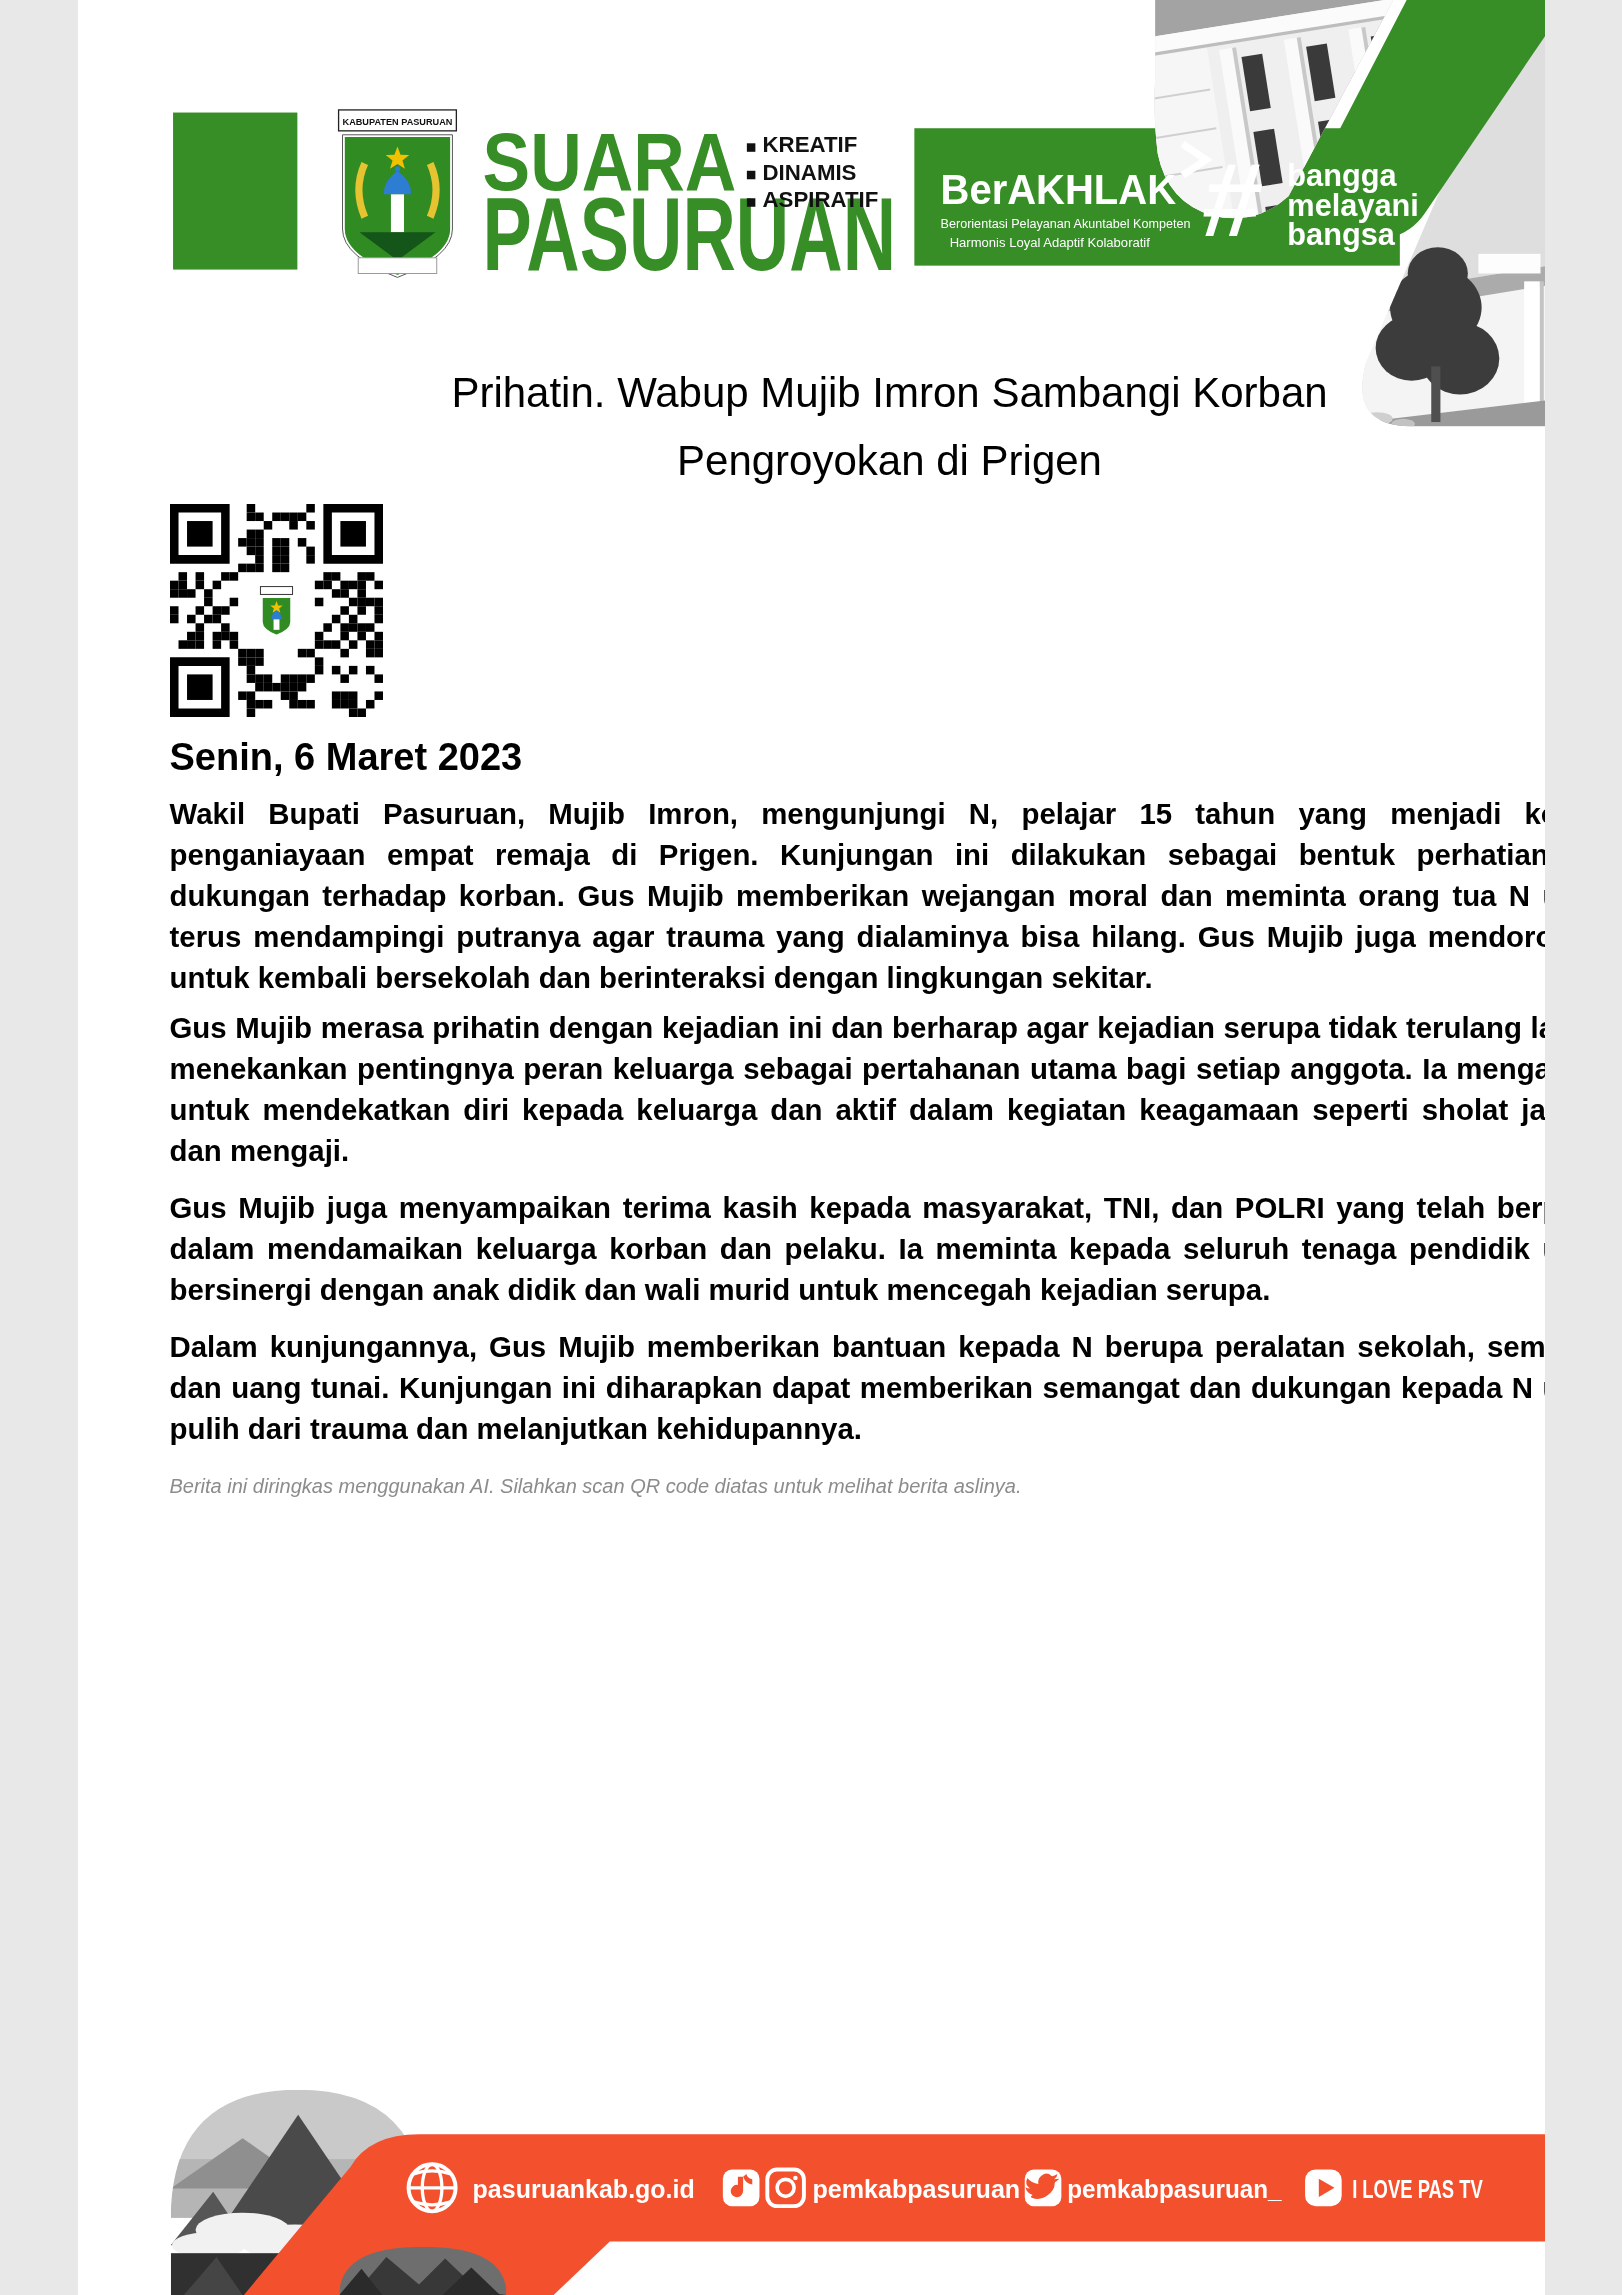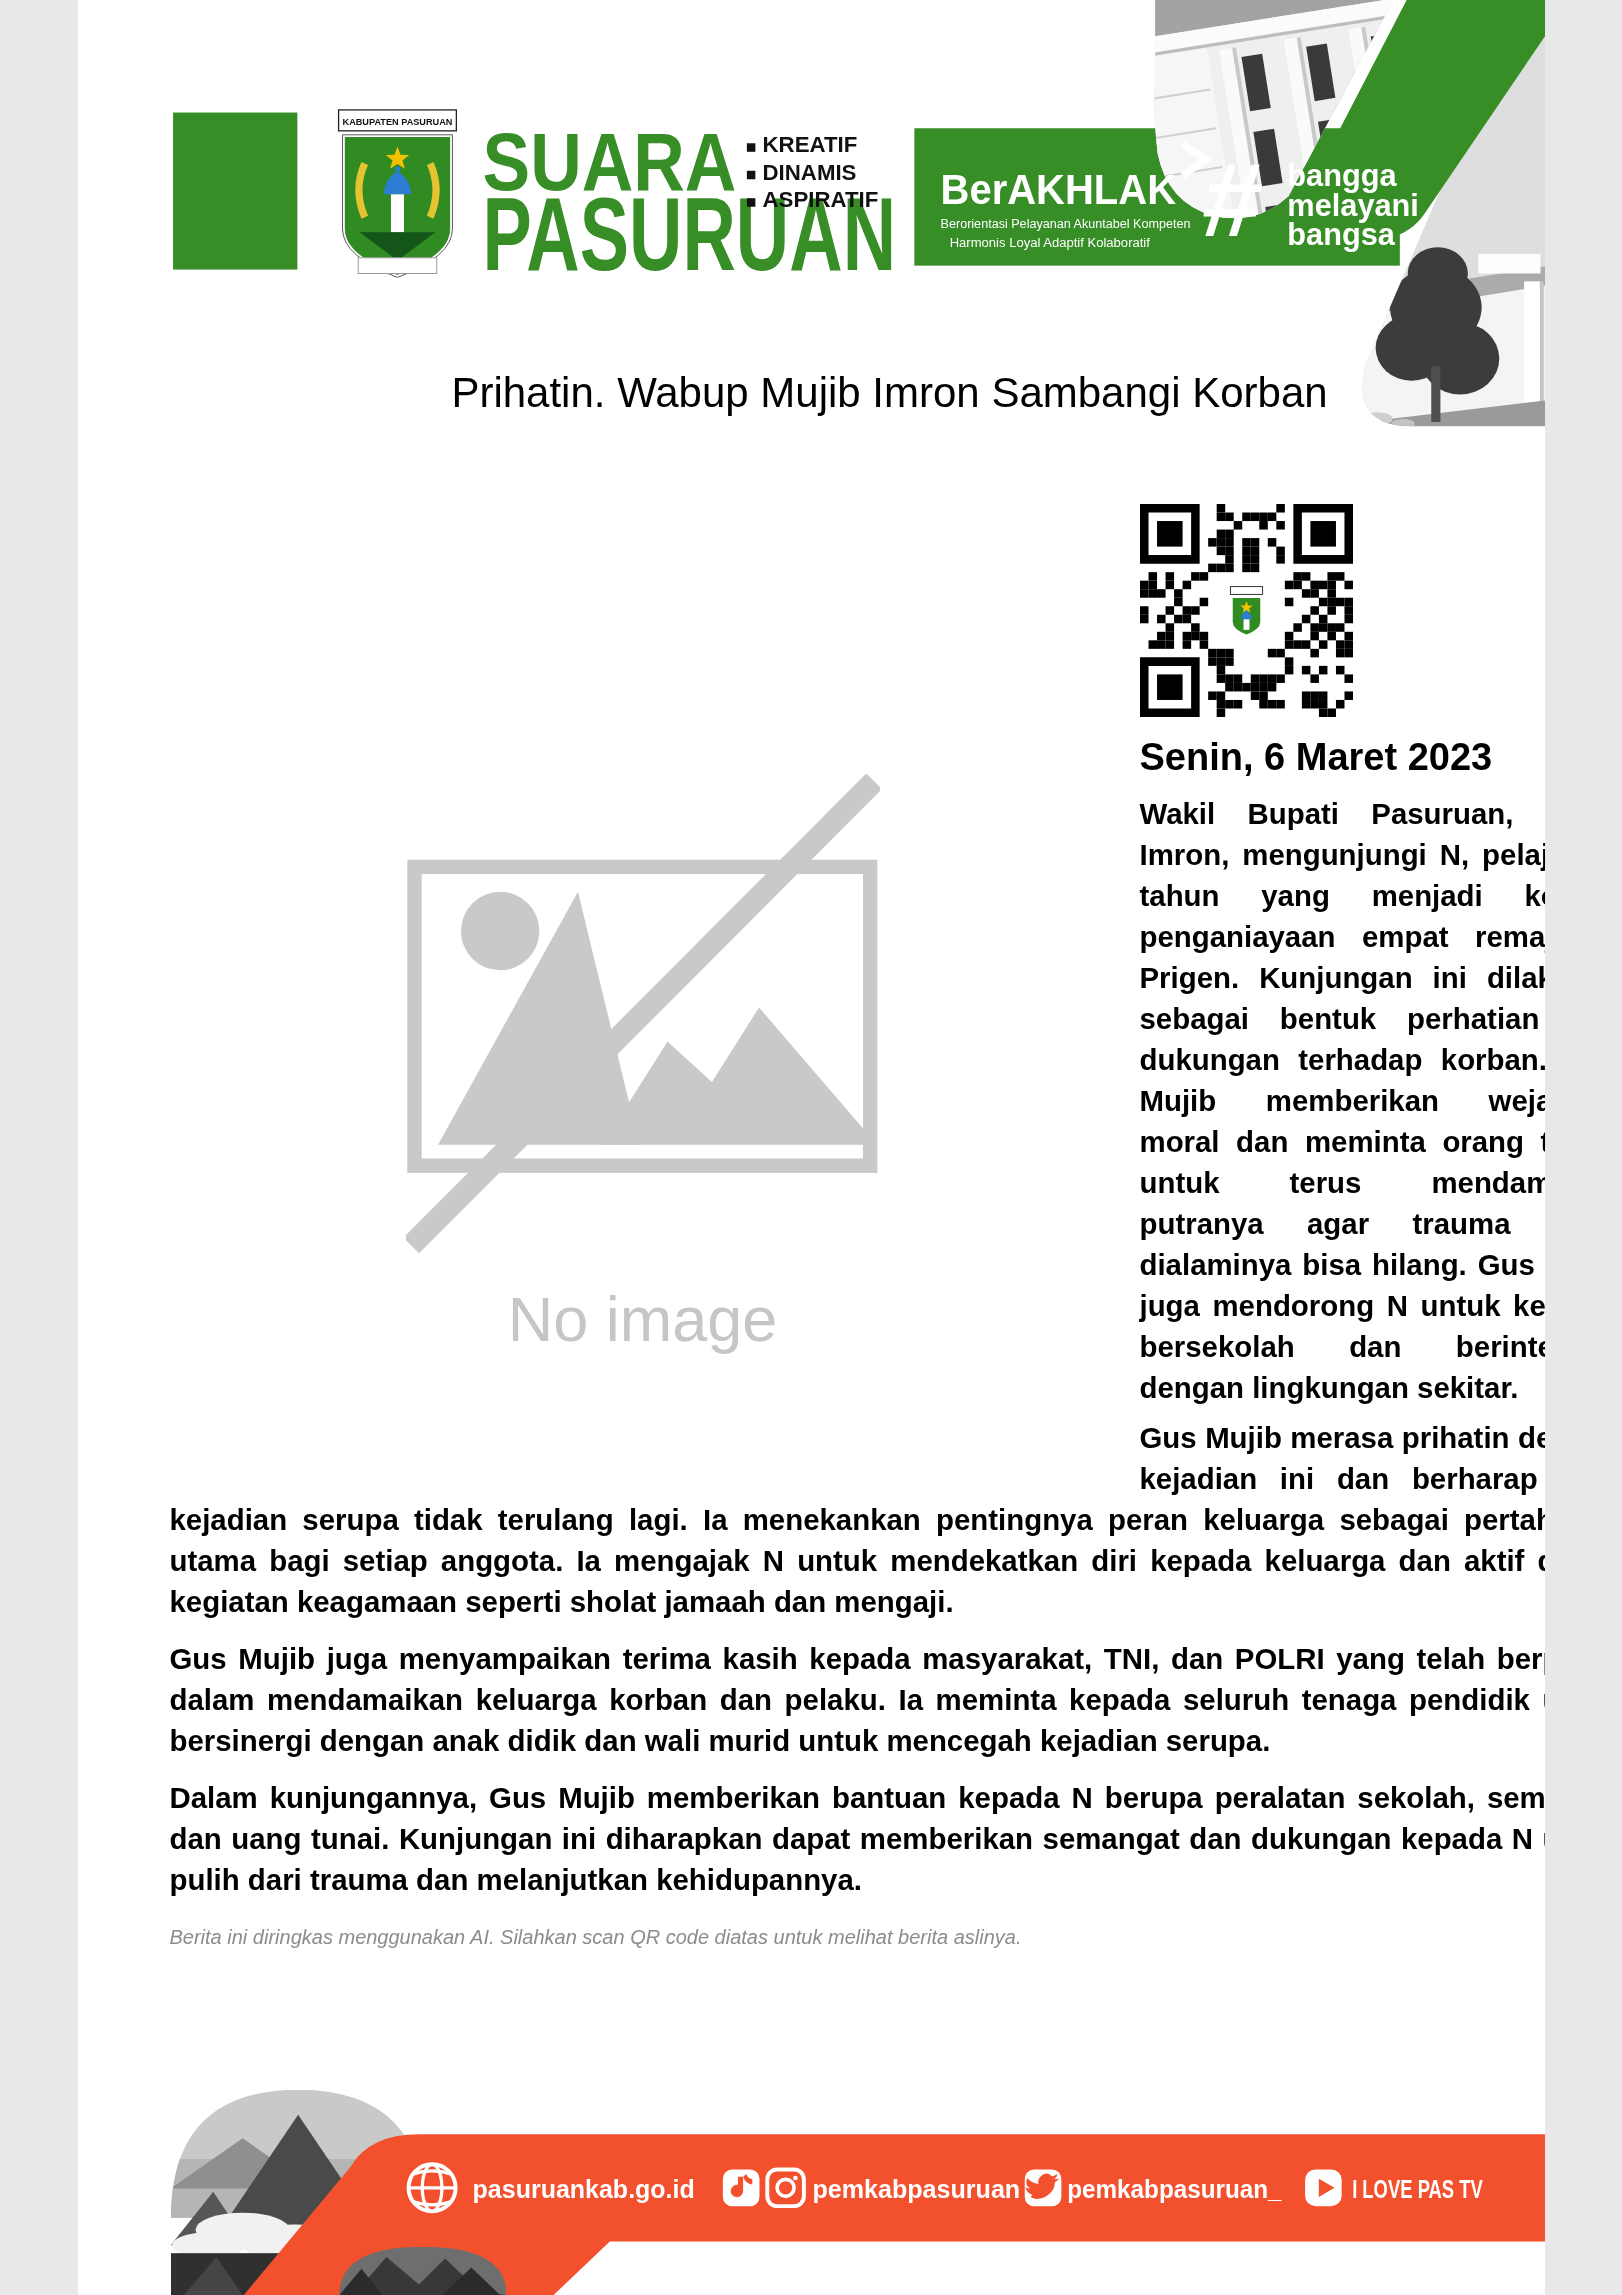--- a/index.html
+++ b/index.html
@@ -144,36 +144,25 @@
       <text x="1332" y="377" font-size="20" textLength="306" lengthAdjust="spacingAndGlyphs">Harmonis Loyal Adaptif Kolaboratif</text>
       <text x="1752" y="360" font-size="160" font-weight="bold" transform="skewX(-6)">#</text>
       <text x="1848" y="285" font-size="47" font-weight="bold">bangga</text>
       <text x="1848" y="330" font-size="47" font-weight="bold">melayani</text>
       <text x="1848" y="375" font-size="47" font-weight="bold">bangsa</text>
     </g>
   </svg>
 
   <div class="title">
     <div>Prihatin. Wabup Mujib Imron Sambangi Korban</div>
+    <div>Pengroyokan di Prigen</div>
   </div>
 
   <div class="content">
 
-    <div class="img-float">
-      <div class="ph-box">
-        <svg width="474" height="484" viewBox="0 0 725 740">
-          <rect x="13" y="145" width="697" height="457" fill="none" stroke="#c9c9c9" stroke-width="22"></rect>
-          <circle cx="144" cy="243" r="60" fill="#c9c9c9"></circle>
-          <polygon points="49,570 263,183 357,570" fill="#c9c9c9"></polygon>
-          <polygon points="300,570 400,412 468,474 540,360 712,560 712,570" fill="#c9c9c9"></polygon>
-          <line x1="8" y1="724" x2="716" y2="14" stroke="#c9c9c9" stroke-width="34"></line>
-        </svg>
-        <div class="no-image-label">No image</div>
-      </div>
-    </div>
 
     <div class="qr-wrap">
       <svg width="213" height="213" viewBox="0 0 325 325">
         <rect x="0" y="0" width="325" height="325" fill="#ffffff"></rect>
         <g class="qr-black">
           <path d="M0,0 h91 v91 h-91 Z M13,13 v65 h65 v-65 Z" fill-rule="evenodd"></path>
           <rect x="26" y="26" width="39" height="39"></rect>
           <path d="M234,0 h91 v91 h-91 Z M247,13 v65 h65 v-65 Z" fill-rule="evenodd"></path>
           <rect x="260" y="26" width="39" height="39"></rect>
           <path d="M0,234 h91 v91 h-91 Z M13,247 v65 h65 v-65 Z" fill-rule="evenodd"></path>

